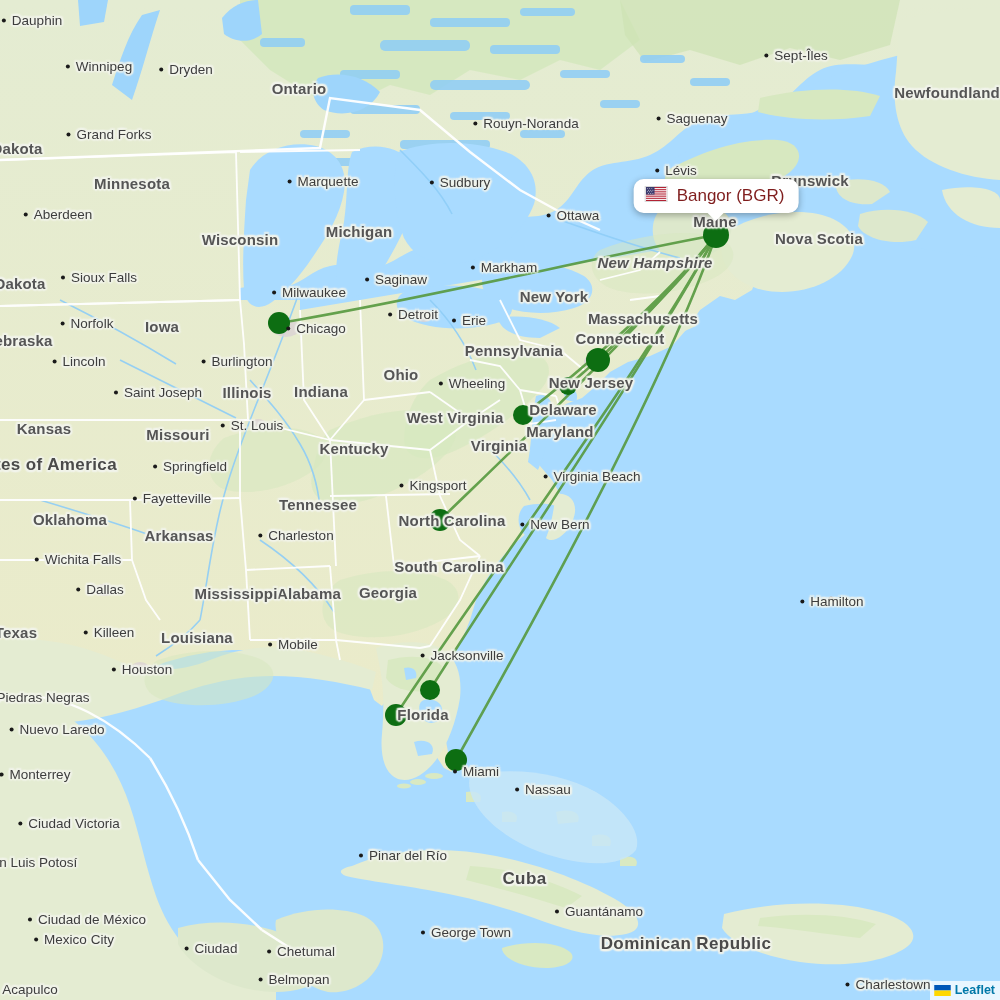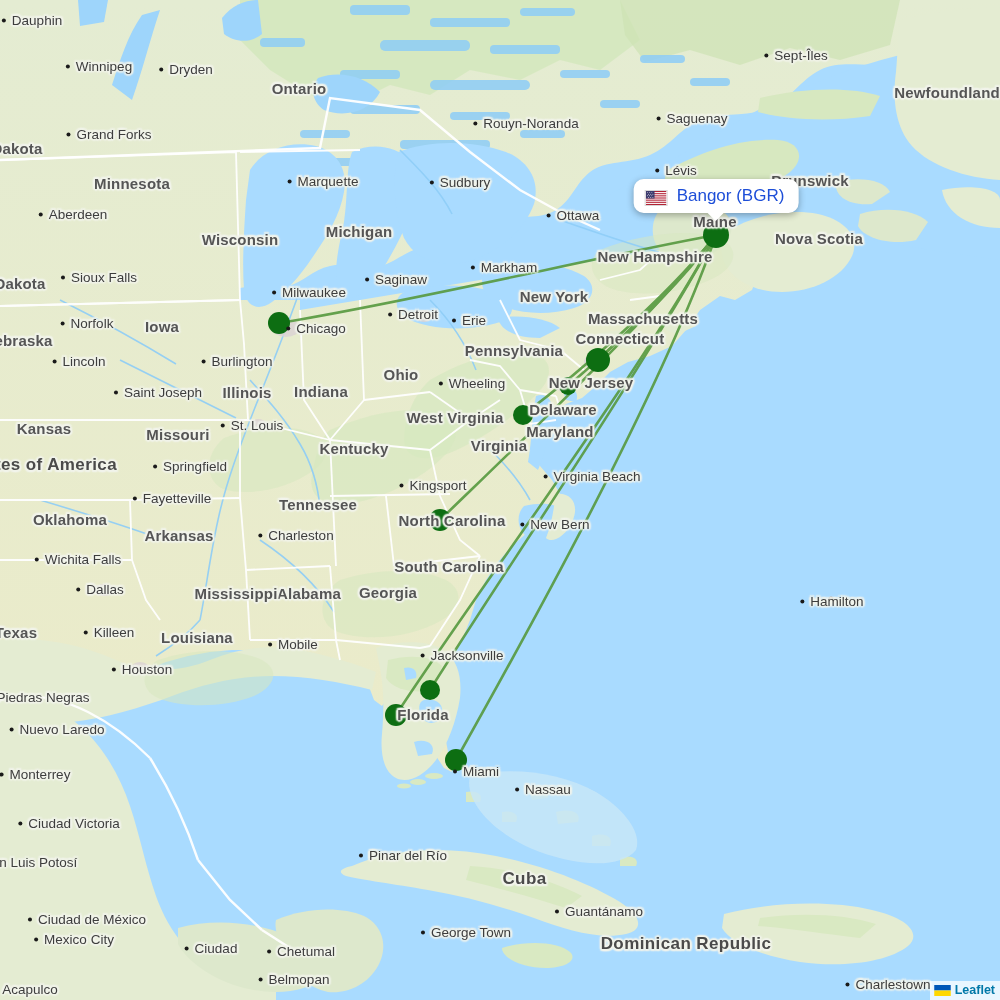--- a/index.html
+++ b/index.html
@@ -80,24 +80,24 @@
     cursor: pointer;
   }
 
   #tooltip {
     position: absolute;
     background: #ffffff;
     border-radius: 10px;
     box-shadow: 0 2px 7px rgba(0,0,0,0.32);
     padding: 7px 14px 7px 11px;
     display: flex;
-    align-items: flex-end;
+    align-items: flex-start;
     gap: 9px;
     font-size: 17px;
-    color: #1d4ed8;
+    color: #7f1d1d;
     white-space: nowrap;
     z-index: 40;
   }
   #tooltip::after {
     content: "";
     position: absolute;
     left: 50%;
     bottom: -8px;
     margin-left: -9px;
     width: 0; height: 0;
@@ -451,21 +451,21 @@
       <div class="marker" title="Tampa" style="left: 396px; top: 715px; width: 22px; height: 22px; background: rgb(13, 110, 18);"></div>
       <div class="marker" title="Miami" style="left: 456px; top: 760px; width: 22px; height: 22px; background: rgb(13, 110, 18);"></div>
       <div class="marker" title="Bangor (BGR)" style="left: 716px; top: 235px; width: 26px; height: 26px; background: rgb(13, 110, 18);"></div>
     </div>
 
   <div id="labels-layer">
       <div class="label city" style="left: 37px; top: 20px;">Dauphin</div>
       <div class="label city" style="left: 104px; top: 66px;">Winnipeg</div>
       <div class="label city" style="left: 191px; top: 69px;">Dryden</div>
       <div class="label city" style="left: 114px; top: 134px;">Grand Forks</div>
-      <div class="label city" style="left: 78px; top: 214px;">Aberdeen</div>
+      <div class="label city" style="left: 63px; top: 214px;">Aberdeen</div>
       <div class="label city" style="left: 328px; top: 181px;">Marquette</div>
       <div class="label city" style="left: 465px; top: 182px;">Sudbury</div>
       <div class="label city" style="left: 578px; top: 215px;">Ottawa</div>
       <div class="label city" style="left: 697px; top: 118px;">Saguenay</div>
       <div class="label city" style="left: 801px; top: 55px;">Sept-Îles</div>
       <div class="label city" style="left: 681px; top: 170px;">Lévis</div>
       <div class="label city" style="left: 531px; top: 123px;">Rouyn-Noranda</div>
       <div class="label city" style="left: 509px; top: 267px;">Markham</div>
       <div class="label city" style="left: 104px; top: 277px;">Sioux Falls</div>
       <div class="label city" style="left: 314px; top: 292px;">Milwaukee</div>
@@ -515,21 +515,21 @@
       <div class="label state" style="left: 359px; top: 231px;">Michigan</div>
       <div class="label state" style="left: 17px; top: 148px;">Dakota</div>
       <div class="label state" style="left: 20px; top: 283px;">Dakota</div>
       <div class="label state" style="left: 162px; top: 326px;">Iowa</div>
       <div class="label state" style="left: 18px; top: 340px;">Nebraska</div>
       <div class="label state" style="left: 247px; top: 392px;">Illinois</div>
       <div class="label state" style="left: 321px; top: 391px;">Indiana</div>
       <div class="label state" style="left: 401px; top: 374px;">Ohio</div>
       <div class="label state" style="left: 514px; top: 350px;">Pennsylvania</div>
       <div class="label state" style="left: 554px; top: 296px;">New York</div>
-      <div class="label state" style="left: 655px; top: 256px;">New Hampshire</div>
+      <div class="label state" style="left: 655px; top: 262px; font-style: italic;">New Hampshire</div>
       <div class="label state" style="left: 643px; top: 318px;">Massachusetts</div>
       <div class="label state" style="left: 620px; top: 338px;">Connecticut</div>
       <div class="label state" style="left: 591px; top: 382px;">New Jersey</div>
       <div class="label state" style="left: 563px; top: 409px;">Delaware</div>
       <div class="label state" style="left: 560px; top: 431px;">Maryland</div>
       <div class="label state" style="left: 455px; top: 417px;">West Virginia</div>
       <div class="label state" style="left: 499px; top: 445px;">Virginia</div>
       <div class="label state" style="left: 354px; top: 448px;">Kentucky</div>
       <div class="label state" style="left: 44px; top: 428px;">Kansas</div>
       <div class="label state" style="left: 178px; top: 434px;">Missouri</div>

